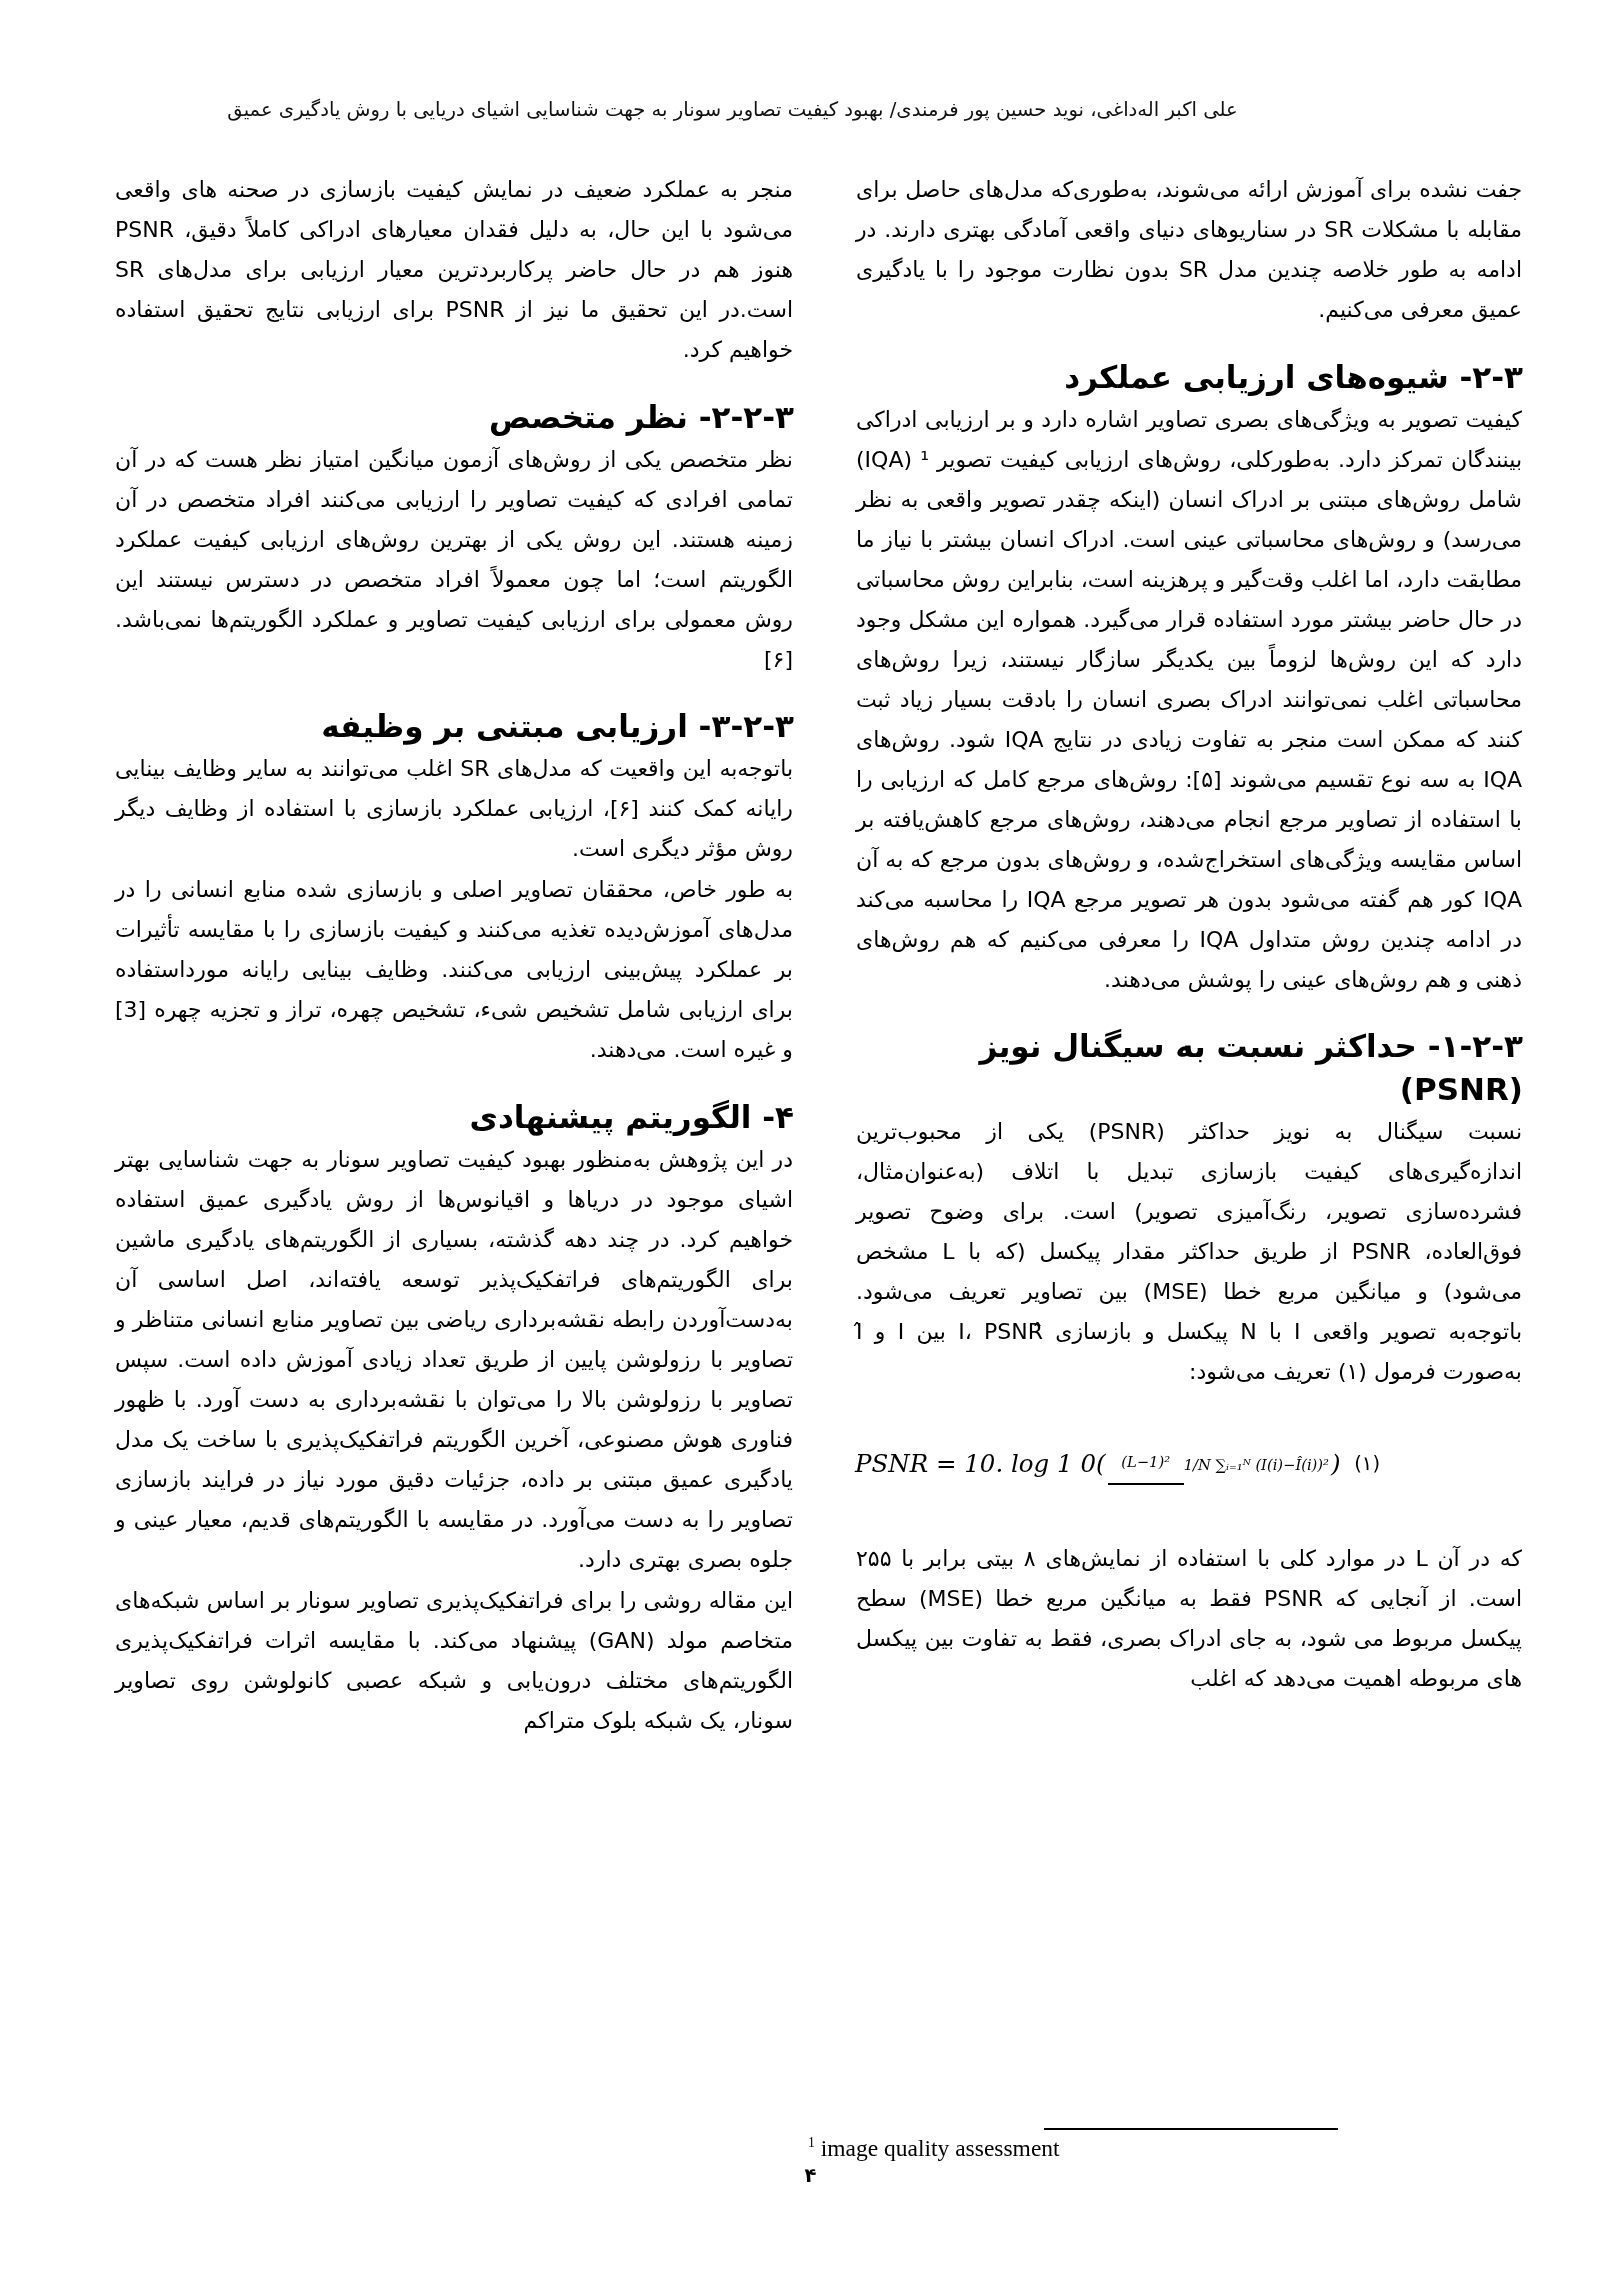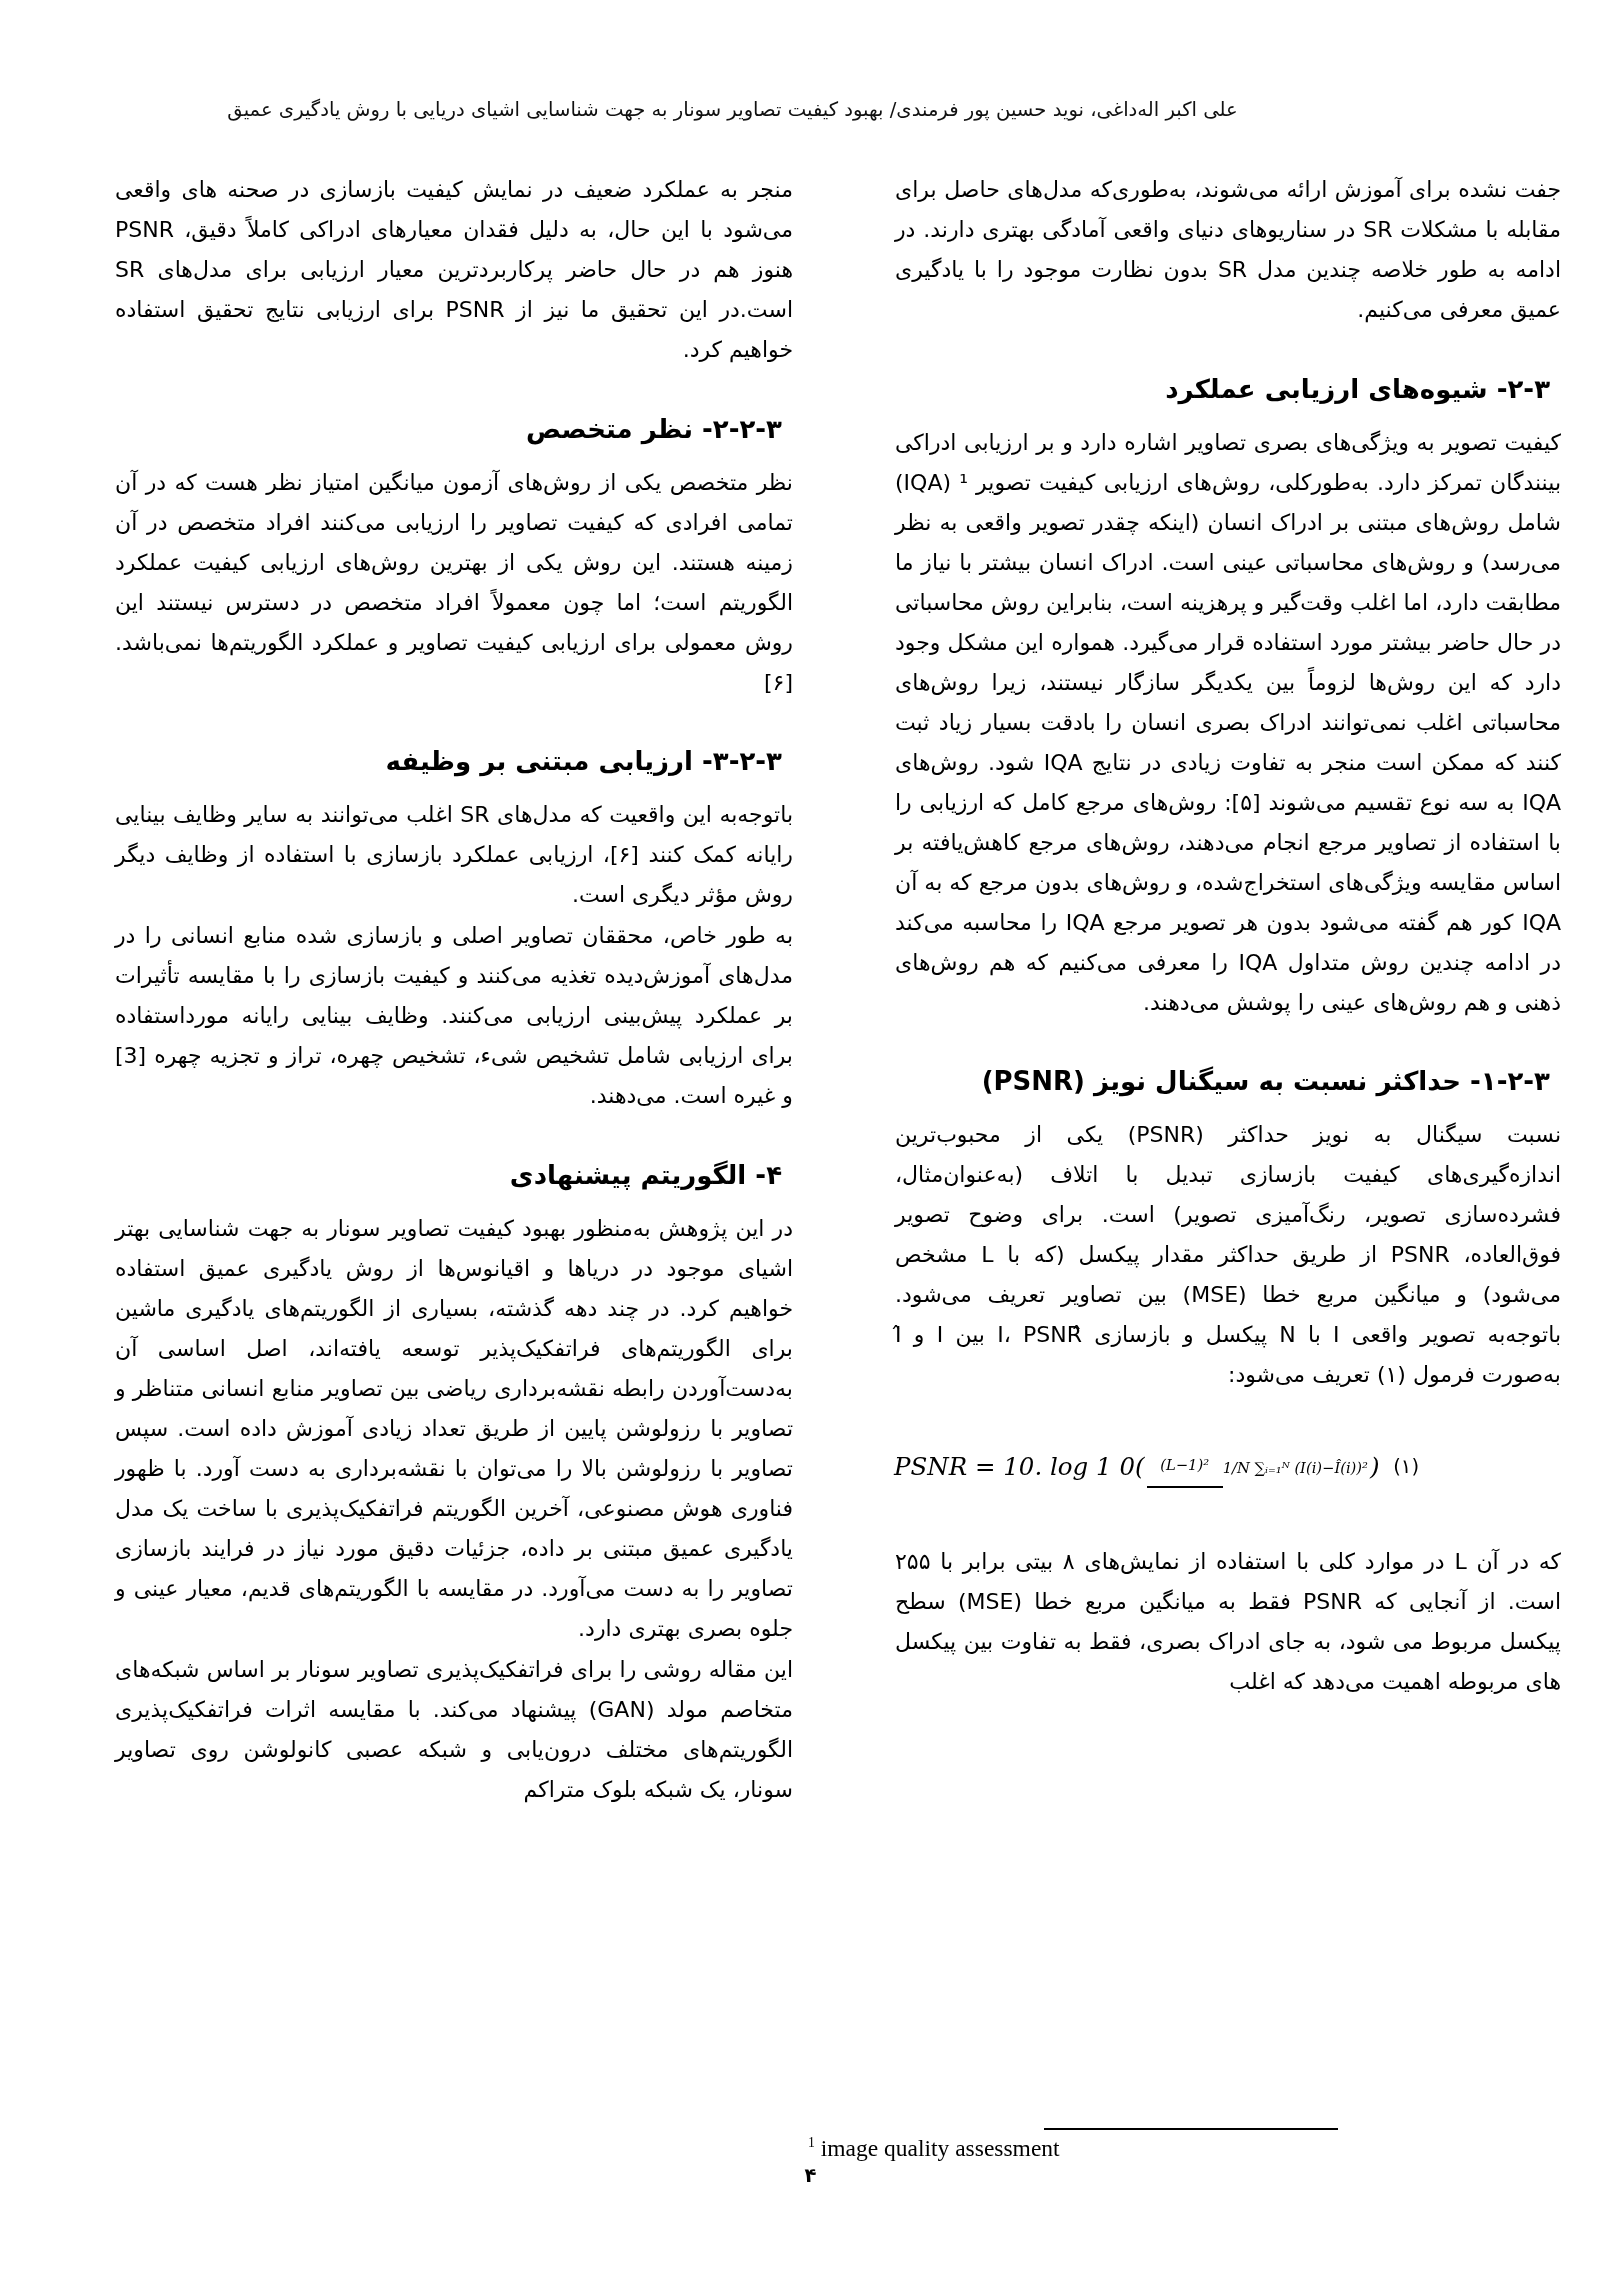--- a/index.html
+++ b/index.html
@@ -2,24 +2,24 @@
 <html><head>
 <meta charset="utf-8">
 <style>
   html, body { margin:0; padding:0; background:#ffffff; }
   body { width:1621px; height:2293px; position:relative; overflow:hidden;
          font-family:"DejaVu Sans", sans-serif; color:#000; }
   .running-header { position:absolute; top:98px; left:0; width:1465px; text-align:center;
          direction:rtl; font-size:19.6px; color:#111; }
   .column { position:absolute; top:169px; direction:rtl; text-align:justify;
          font-size:22px; line-height:40px; }
-  .col-right { left:894px; width:668px; }
+  .col-right { left:855px; width:668px; }
   .col-left { left:114px; width:680px; }
   .column p { margin:1px; text-align-last:right; }
-  .column h2 { margin:12px; font-size:26px; font-weight:bold; line-height:43px; text-align:right; }
+  .column h2 { margin:0; font-size:31px; font-weight:bold; line-height:43px; text-align:right; }
   .gap-before-h { height:24.5px; }
   .equation { direction:ltr; text-align:left; font-family:"DejaVu Serif", serif; font-style:italic;
          font-size:24.5px; height:108px; display:flex; align-items:center; margin-top:17.6px; }
   .equation .frac { display:inline-flex; flex-direction:row; align-items:center; vertical-align:middle;
          font-size:14.7px; margin:0 2px; }
   .equation .frac .num { border-bottom:2px solid #000; padding:0 13.7px 1px; }
   .equation .frac .den { padding-top:3px; }
   .equation .eqno { font-style:normal; font-family:"DejaVu Sans", sans-serif; font-size:19.6px; margin-left:13.7px; }
   .footnote-rule { position:absolute; left:1044px; top:2128px; width:294px; height:0;
          border-top:2px solid #000; }

